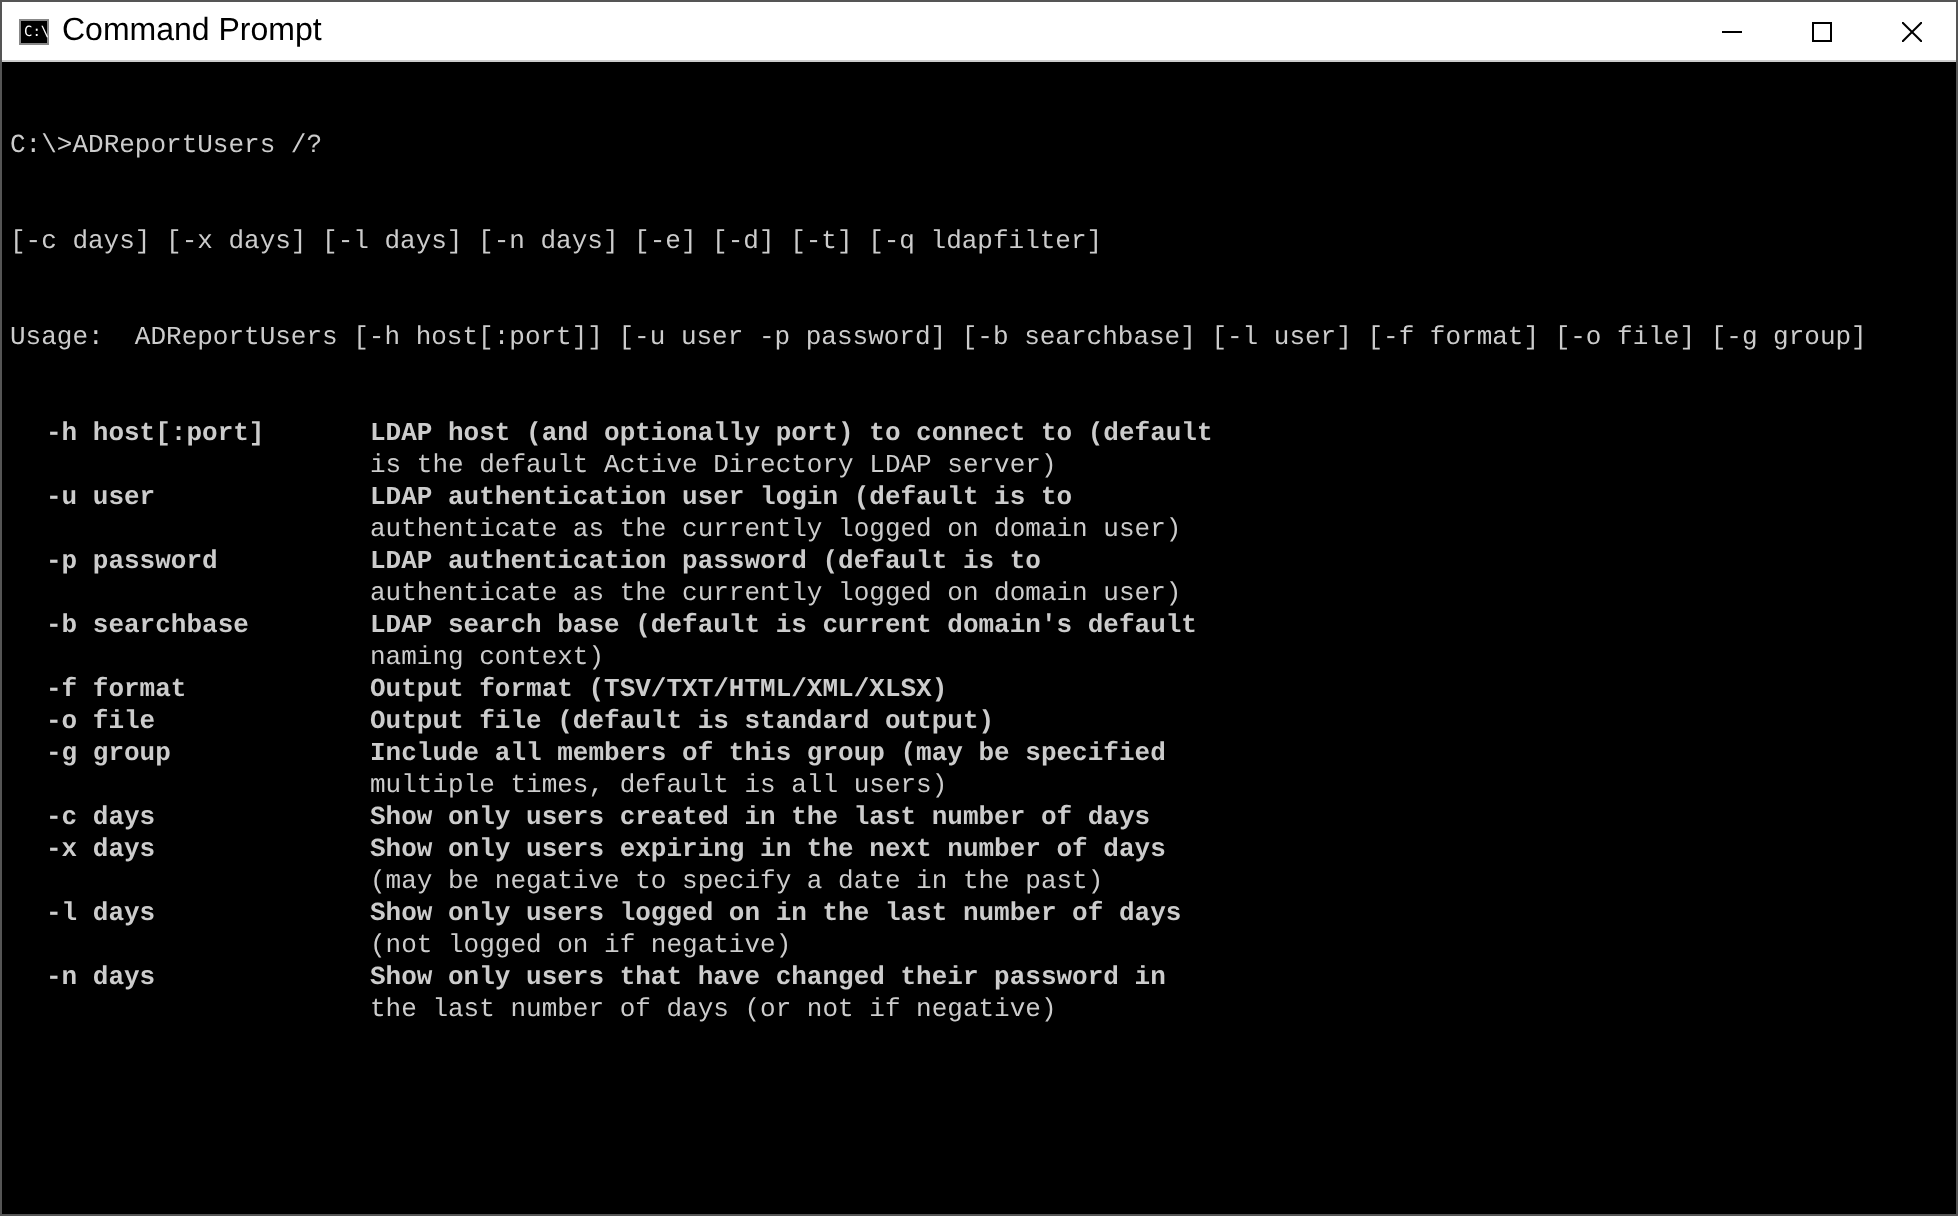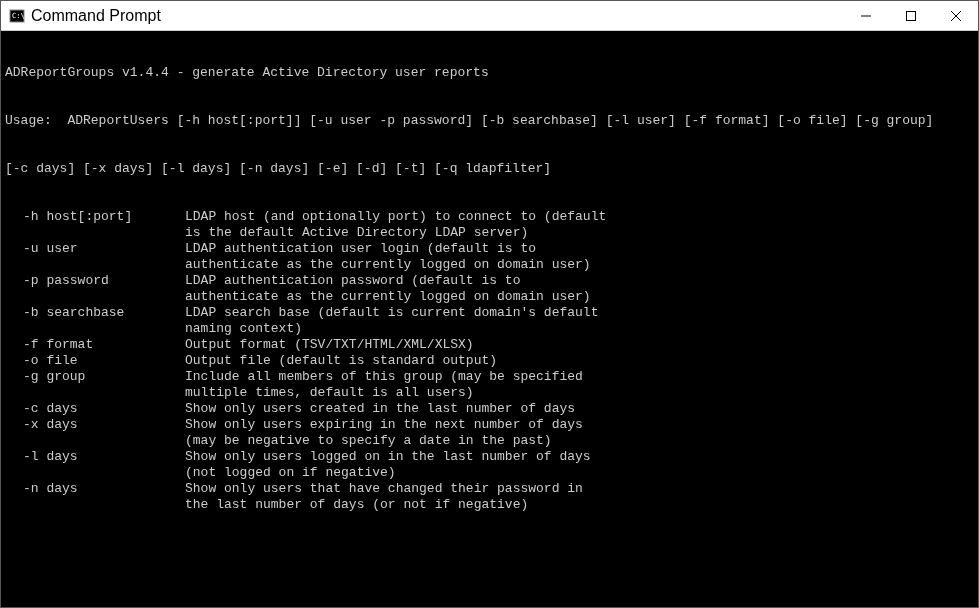--- a/index.html
+++ b/index.html
@@ -59,21 +59,21 @@
     background: #000;
     color: #ccc;
     font-family: Consolas, "Courier New", monospace;
     font-size: 13px;
     line-height: 16px;
     padding: 2px 4px;
     white-space: pre;
     overflow: hidden;
   }
   .line { white-space: pre; }
-  .param-row { display: flex; }
+  .param-row { display: flex; font-weight: bold; }
   .param-flag { width: 180px; flex-shrink: 0; padding-left: 18px;}
   .param-desc { flex: 1; }
   .param-cont { padding-left: 180px; }
 </style>
 </head>
 <body>
 
 <div class="window">
   <div class="titlebar">
     <span class="titlebar-icon">
@@ -97,20 +97,20 @@
       <button class="win-btn">
         <svg width="10" height="10">
             <line x1="0" y1="0" x2="10" y2="10"></line>
             <line x1="10" y1="0" x2="0" y2="10"></line>
           </svg>
       </button>
     </div>
   </div>
 
   <div class="terminal">
-    <div class="line">ADReportGroups v1.4.4 - generate Active Directory user reports</div>
+    <div class="line"><span>C:\&gt;</span><span>ADReportUsers /?</span></div>
+    <div class="line">[-c days] [-x days] [-l days] [-n days] [-e] [-d] [-t] [-q ldapfilter]</div>
     <div class="line">Usage:  ADReportUsers [-h host[:port]] [-u user -p password] [-b searchbase] [-l user] [-f format] [-o file] [-g group]</div>
-    <div class="line">[-c days] [-x days] [-l days] [-n days] [-e] [-d] [-t] [-q ldapfilter]</div>
     <div id="params-container"><div class="param-row"><span class="param-flag">-h host[:port]</span><span class="param-desc">LDAP host (and optionally port) to connect to (default</span></div><div class="line param-cont">is the default Active Directory LDAP server)</div><div class="param-row"><span class="param-flag">-u user</span><span class="param-desc">LDAP authentication user login (default is to</span></div><div class="line param-cont">authenticate as the currently logged on domain user)</div><div class="param-row"><span class="param-flag">-p password</span><span class="param-desc">LDAP authentication password (default is to</span></div><div class="line param-cont">authenticate as the currently logged on domain user)</div><div class="param-row"><span class="param-flag">-b searchbase</span><span class="param-desc">LDAP search base (default is current domain's default</span></div><div class="line param-cont">naming context)</div><div class="param-row"><span class="param-flag">-f format</span><span class="param-desc">Output format (TSV/TXT/HTML/XML/XLSX)</span></div><div class="param-row"><span class="param-flag">-o file</span><span class="param-desc">Output file (default is standard output)</span></div><div class="param-row"><span class="param-flag">-g group</span><span class="param-desc">Include all members of this group (may be specified</span></div><div class="line param-cont">multiple times, default is all users)</div><div class="param-row"><span class="param-flag">-c days</span><span class="param-desc">Show only users created in the last number of days</span></div><div class="param-row"><span class="param-flag">-x days</span><span class="param-desc">Show only users expiring in the next number of days</span></div><div class="line param-cont">(may be negative to specify a date in the past)</div><div class="param-row"><span class="param-flag">-l days</span><span class="param-desc">Show only users logged on in the last number of days</span></div><div class="line param-cont">(not logged on if negative)</div><div class="param-row"><span class="param-flag">-n days</span><span class="param-desc">Show only users that have changed their password in</span></div><div class="line param-cont">the last number of days (or not if negative)</div></div>
     
     
   </div>
 </div>
 
 </body></html>

